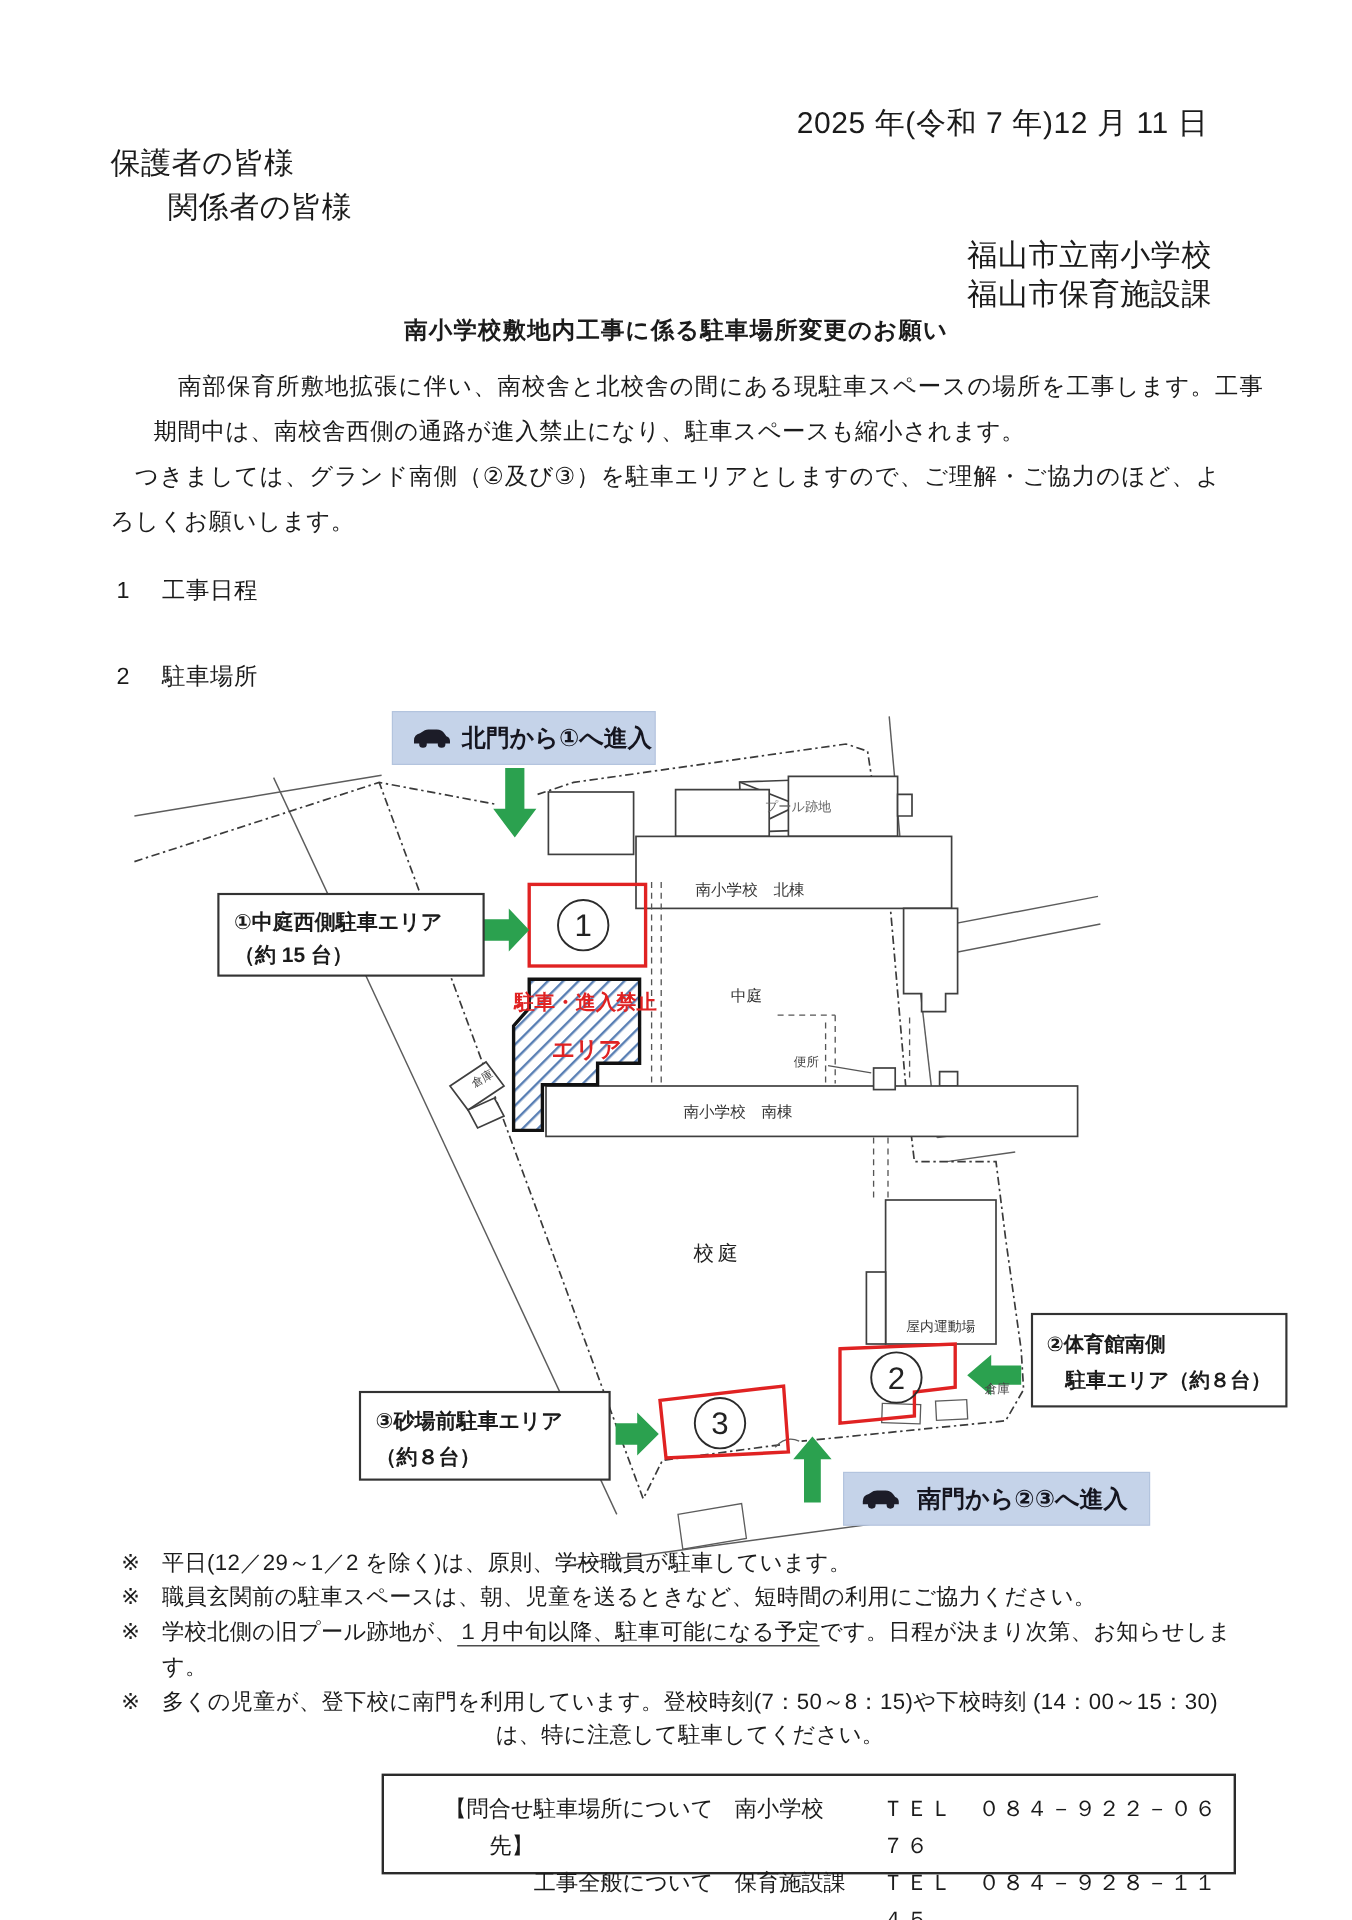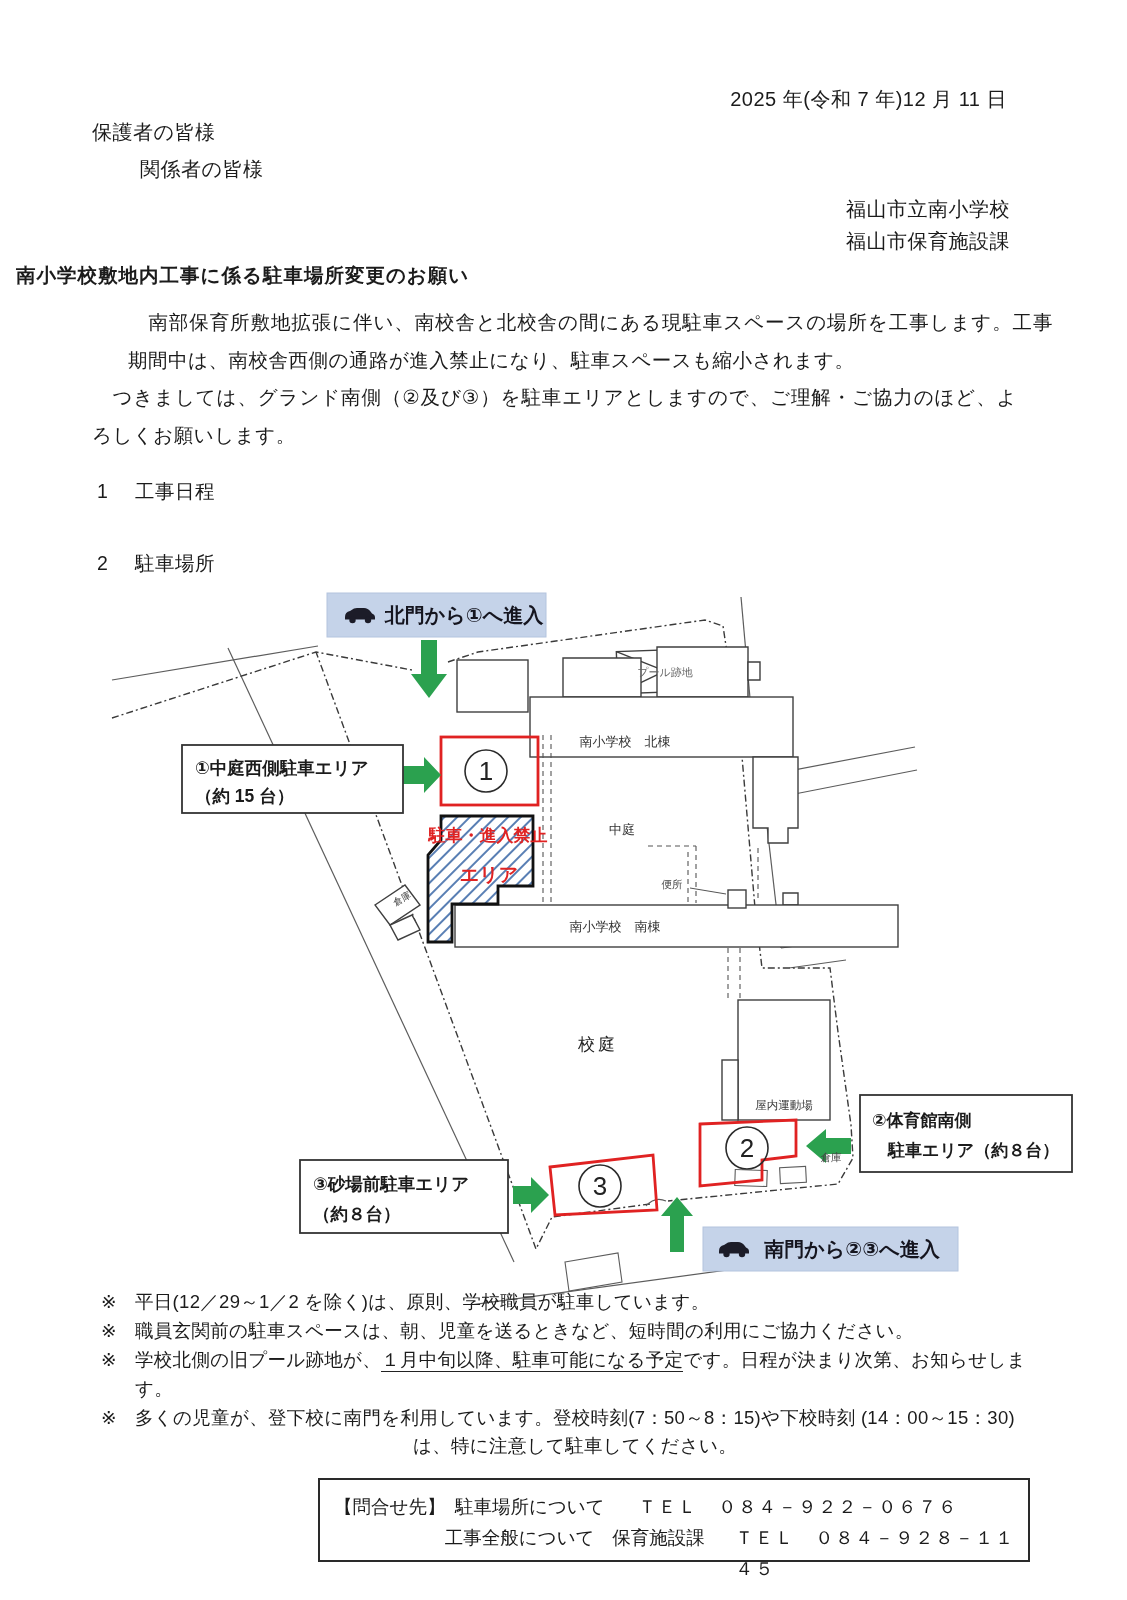--- a/index.html
+++ b/index.html
@@ -2,40 +2,40 @@
 <html style="--red: #e02222; --green: #2ba14f; --labelblue: #c5d3e9; --hatchblue: #597fb4;"><head>
 <meta charset="utf-8">
 <style>
   html,body{margin:0;padding:0;}
   body{
     width:1127px;height:1600px;position:relative;background:#ffffff;
     font-family:"Liberation Sans","DejaVu Sans",sans-serif;
     color:#1b1b1b;overflow:hidden;
   }
   .abs{position:absolute;}
-  .t19{font-size:20px;letter-spacing:.5px;}
+  .t19{font-size:25px;letter-spacing:.5px;}
   .right{text-align:right;}
   .para{width:925px;line-height:38px;font-size:19.5px;letter-spacing:.5px;text-align:justify;}
   .sec{display:flex;align-items:baseline;font-size:19.5px;letter-spacing:.5px;}
   .sec .num{width:38px;}
   .sec .head{width:136px;}
-  .title{left:0;right:0;font-size:19.5px;font-weight:600;letter-spacing:1px;padding-left:16px;}
+  .title{left:0;right:0;text-align:center;font-size:19.5px;font-weight:600;letter-spacing:1px;}
   
   .notes{left:101px;top:1288px;width:935px;}
   .note{display:flex;font-size:18.5px;line-height:28.5px;letter-spacing:.3px;margin-bottom:.5px;}
   .note .mk{width:34px;flex:none;}
   .note .tx{flex:1;}
   .ul{border-bottom:1.6px solid #222;padding-bottom:1px;}
   
   .contact{
     left:318px;top:1478px;width:712px;height:84px;border:2px solid #2a2a2a;
     box-sizing:border-box;padding:11px 0 0 14px;font-size:18.5px;background:#fff;
   }
   .c-row{display:flex;line-height:31px;}
-  .c-lab{width:121px;}
+  .c-lab{width:121px;text-align:right;}
   .c-topic{width:183px;}
   .c-org{width:134px;}
   .c-tel{letter-spacing:1.5px;}
   svg text{font-family:"Liberation Sans","DejaVu Sans",sans-serif;}
 </style>
 </head>
 <body>
 
 <div class="abs t19 right" style="right:120px;top:86px;">2025 年(令和 7 年)12 月 11 日</div>
 <div class="abs t19" style="left:92px;top:119px;">保護者の皆様</div>
@@ -206,20 +206,21 @@
   <div class="note">
     <span class="mk">※</span>
     <span class="tx" style="width:880px;flex:none;text-align:center;">多くの児童が、登下校に南門を利用しています。登校時刻(7：50～8：15)や下校時刻 (14：00～15：30) は、特に注意して駐車してください。</span>
   </div>
 </div>
 
 <div class="abs contact">
   <div class="c-row">
     <span class="c-lab">【問合せ先】</span>
     <span class="c-topic">駐車場所について</span>
+    <span class="c-org">南小学校</span>
     <span class="c-tel">ＴＥＬ　０８４－９２２－０６７６</span>
   </div>
   <div class="c-row">
     <span class="c-lab"></span>
     <span class="c-topic">工事全般について</span>
     <span class="c-org">保育施設課</span>
     <span class="c-tel">ＴＥＬ　０８４－９２８－１１４５</span>
   </div>
 </div>
 

